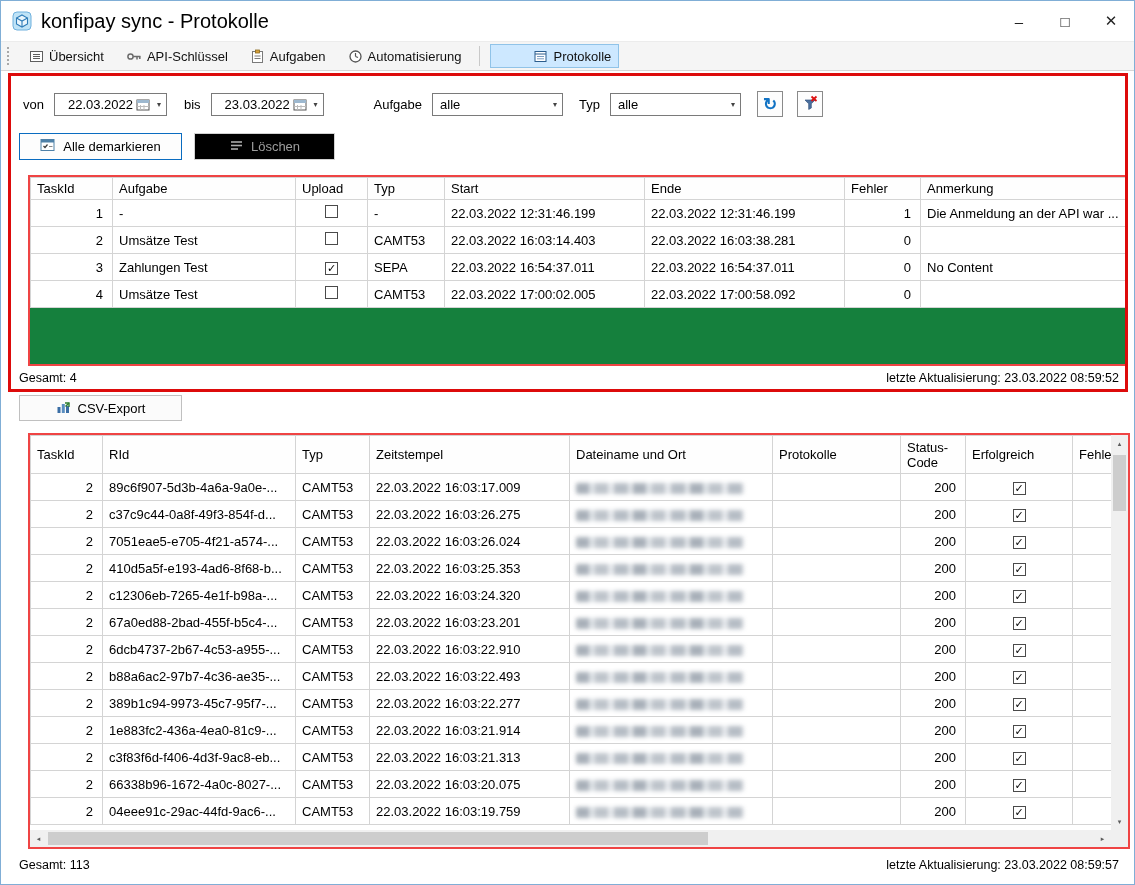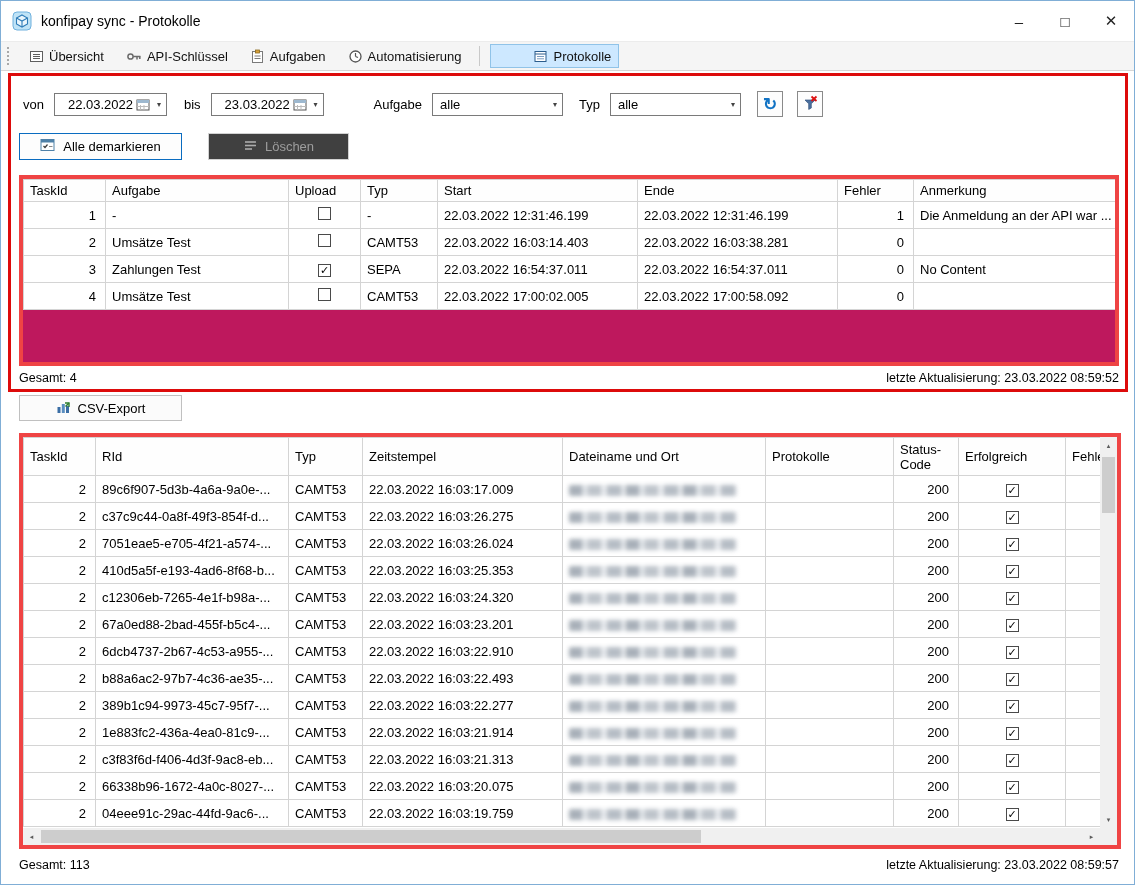--- a/index.html
+++ b/index.html
@@ -3,21 +3,21 @@
 <meta charset="utf-8">
 <style>
   *{box-sizing:border-box;margin:0;padding:0;}
   html,body{width:1135px;height:885px;}
   body{font-family:"Liberation Sans",sans-serif;background:#fff;position:relative;overflow:hidden;}
   .window{position:absolute;inset:0;background:#fff;border:1px solid #80aed6;}
 
   
   .titlebar{position:absolute;left:0;top:0;right:0;height:40px;background:#fff;display:flex;align-items:center;padding-left:11px;}
   .app-icon{width:20px;height:20px;margin-right:9px;display:inline-flex;}
-  .titletext{font-size:14px;color:#000;}
+  .titletext{font-size:20px;color:#000;}
   .win-controls{position:absolute;right:0;top:0;height:40px;display:flex;}
   .win-btn{width:46px;height:40px;display:flex;align-items:center;justify-content:center;font-size:15px;color:#222;cursor:default;}
 
   
   .toolbar{position:absolute;left:0;top:40px;right:0;height:30px;background:#f5f5f5;border-top:1px solid #ececec;border-bottom:1px solid #d6d6d6;display:flex;align-items:center;padding-left:4px;gap:6px;}
   .grip{width:4px;height:20px;margin:0 5px 0 1px;background-image:radial-gradient(circle,#a8a8a8 1px,transparent 1.2px);background-size:4px 4px;}
   .tb-item{display:flex;align-items:center;gap:5px;height:24px;padding:0 7px;font-size:13px;color:#111;border:1px solid transparent;cursor:default;}
   .tb-item.active{background:#cde8ff;border:1px solid #90c3e8;padding-left:42px;}
   .tb-sep{width:1px;height:20px;background:#c9c9c9;margin:0 4px;}
   .tb-icon{display:inline-flex;}
@@ -32,28 +32,28 @@
   .datepicker .dval{flex:1;}
   .cal-ic{display:inline-flex;margin-right:2px;}
   .dd-arrow{width:14px;color:#444;font-size:8px;text-align:center;}
   .combo{width:131px;height:23px;border:1px solid #7a7a7a;background:#fff;display:flex;align-items:center;padding-left:7px;font-size:13px;}
   .combo .cval{flex:1;}
   .combo .dd-arrow{border-left:none;}
   .sqbtn{width:26px;height:26px;border:1px solid #8a8a8a;background:#fdfdfd;display:flex;align-items:center;justify-content:center;cursor:default;}
   .refresh-glyph{color:#1273c4;font-size:17px;font-weight:bold;line-height:1;}
 
   
-  .action-row{position:absolute;left:18px;top:132px;display:flex;gap:26px;border-radius:8px;}
+  .action-row{position:absolute;left:18px;top:132px;display:flex;gap:12px;border-radius:8px;}
   .btn{height:27px;display:flex;align-items:center;gap:7px;justify-content:center;font-size:13px;background:#fdfdfd;border:1px solid #adadad;padding:0 12px;cursor:default;}
   .btn.primary{border:1px solid #0a6cc0;width:163px;}
-  .btn.disabled{background:#404040;border:1px solid #d2d2d2;color:#9d9d9d;width:141px;}
+  .btn.disabled{background:#000000;border:1px solid #d2d2d2;color:#9d9d9d;width:141px;}
   .csv-btn{position:absolute;left:18px;top:394px;width:163px;height:26px;background:#fbfbfb;border:1px solid #c0c0c0;display:flex;align-items:center;justify-content:center;gap:7px;font-size:13px;cursor:default;}
 
   
-  .grid-wrap{position:absolute;background:#be185d;border:4px solid #ef4444;}
+  .grid-wrap{position:absolute;background:#15803d;border:2px solid #ef4444;margin-left:9px;}
   #grid1{left:18px;top:174px;width:1100px;height:191px;overflow:hidden;}
   #grid2{left:18px;top:432px;width:1102px;height:416px;}
   table{border-collapse:collapse;table-layout:fixed;background:#fff;font-size:13px;color:#000;}
   th{font-weight:normal;text-align:left;padding:1px 6px;border:1px solid #d4d4d4;background:#fefefe;overflow:hidden;white-space:normal;vertical-align:middle;}
   td{padding:1px 6px;border:1px solid #d4d4d4;overflow:hidden;white-space:nowrap;vertical-align:middle;}
   #t1{width:1098px;} #t1 th{height:22px;white-space:nowrap;} #t1 td{height:27px;}
   .t2area{position:absolute;left:0;top:0;right:17px;bottom:17px;overflow:hidden;background:#fff;}
   #t2{width:1084px;} #t2 th{height:38px;} #t2 td{height:27px;}
   .num{text-align:right;padding-right:9px;}
   .ctr{text-align:center;}

